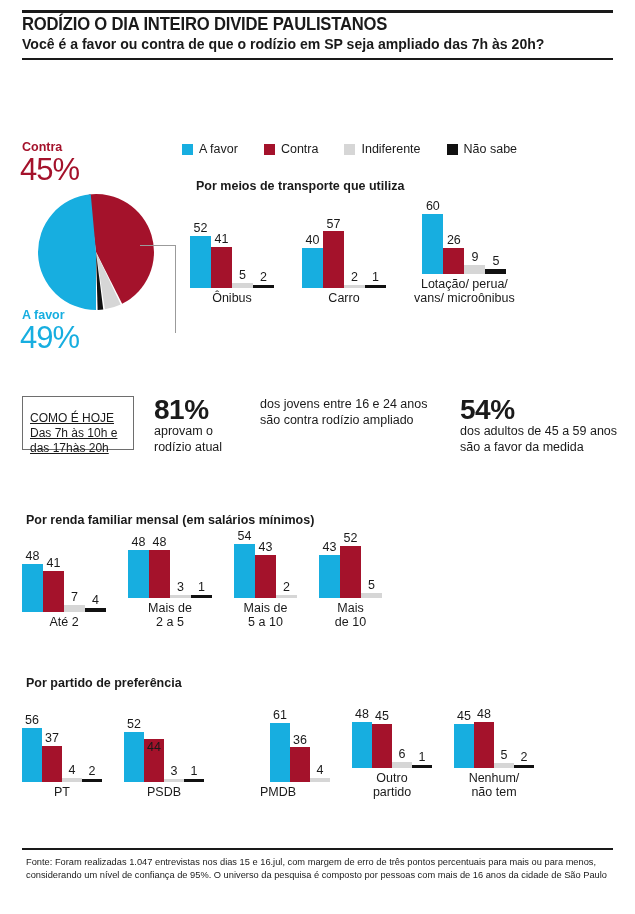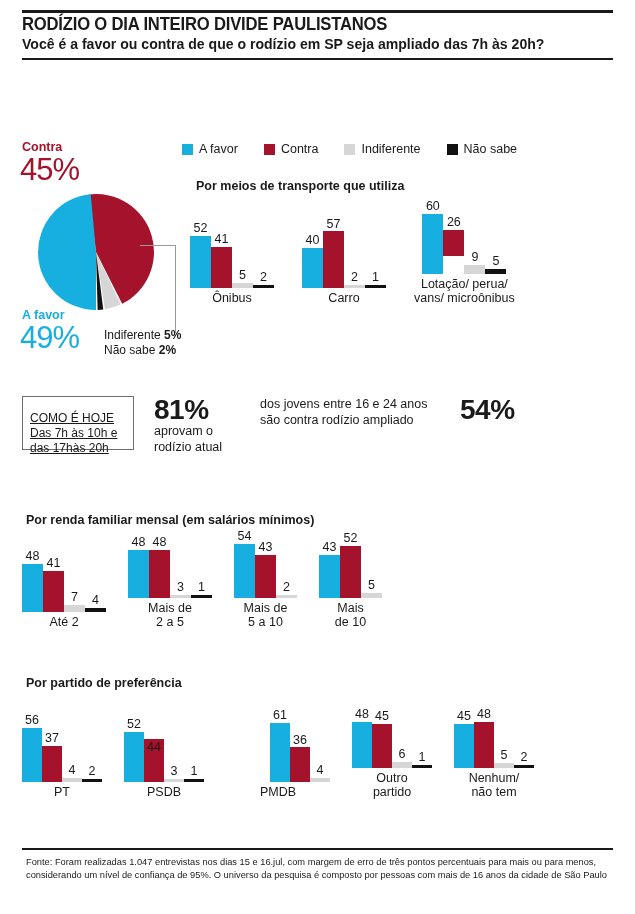--- a/index.html
+++ b/index.html
@@ -181,24 +181,20 @@
           <path d="M 60 60 L 67.27 117.54 A 58 58 0 0 1 61.62 117.98 Z" fill="#111111"></path>
           <path d="M 60 60 L 60.00 118.00 A 58 58 0 0 1 54.74 2.24 Z" fill="#17AEE0"></path>
         </g>
     </svg>
   </div>
 
   <div class="pie-label-favor">A favor</div>
   <div class="pie-pct-favor">49%</div>
 
   <div class="callout"></div>
-  <div class="callout-text">
-    <div><span>Indiferente</span> <b>5%</b></div>
-    <div><span>Não sabe</span> <b>2%</b></div>
-  </div>
 
   <div class="section-title" id="transport-title">Por meios de transporte que utiliza</div>
   <div class="bargroups" id="transport-chart">
       <div class="bargroup">
         <div class="bars" style="height: 62px;">
           <div class="bar-col" style="width: 21px; height: 62px;">
             <div style="position: relative; width: 100%; height: 52px;">
               <div class="bar" style="height: 52px; background: rgb(23, 174, 224); width: 100%; position: absolute; bottom: 0px; left: 0px;"></div>
               <div class="bar-val">52</div>
             </div>
@@ -254,21 +250,21 @@
         <div class="grp-label">Carro</div>
       </div>
       <div class="bargroup">
         <div class="bars" style="height: 62px;">
           <div class="bar-col" style="width: 21px; height: 62px;">
             <div style="position: relative; width: 100%; height: 60px;">
               <div class="bar" style="height: 60px; background: rgb(23, 174, 224); width: 100%; position: absolute; bottom: 0px; left: 0px;"></div>
               <div class="bar-val">60</div>
             </div>
           </div>
-          <div class="bar-col" style="width: 21px; height: 62px; justify-content: center;">
+          <div class="bar-col" style="width: 21px; height: 62px;">
             <div style="position: relative; width: 100%; height: 26px;">
               <div class="bar" style="height: 26px; background: rgb(164, 18, 43); width: 100%; position: absolute; bottom: 0px; left: 0px;"></div>
               <div class="bar-val">26</div>
             </div>
           </div>
           <div class="bar-col" style="width: 21px; height: 62px;">
             <div style="position: relative; width: 100%; height: 9px;">
               <div class="bar" style="height: 9px; background: rgb(214, 214, 214); width: 100%; position: absolute; bottom: 0px; left: 0px;"></div>
               <div class="bar-val">9</div>
             </div>
@@ -296,20 +292,22 @@
       <div class="stat-num">81%</div>
       <div class="stat-desc">aprovam o
 rodízio atual</div>
     </div>
     <div class="stat" id="stat-1">
       <div class="stat-desc">dos jovens entre 16 e 24 anos
 são contra rodízio ampliado</div>
     </div>
     <div class="stat" id="stat-2">
       <div class="stat-num">54%</div>
+      <div class="stat-desc">dos adultos de 45 a 59 anos
+são a favor da medida</div>
     </div>
   </div>
 
   <div class="section-title" id="income-title">Por renda familiar mensal (em salários mínimos)</div>
   <div class="bargroups" id="income-chart">
       <div class="bargroup">
         <div class="bars" style="height: 58px;">
           <div class="bar-col" style="width: 21px; height: 58px;">
             <div style="position: relative; width: 100%; height: 48px;">
               <div class="bar" style="height: 48px; background: rgb(23, 174, 224); width: 100%; position: absolute; bottom: 0px; left: 0px;"></div>

